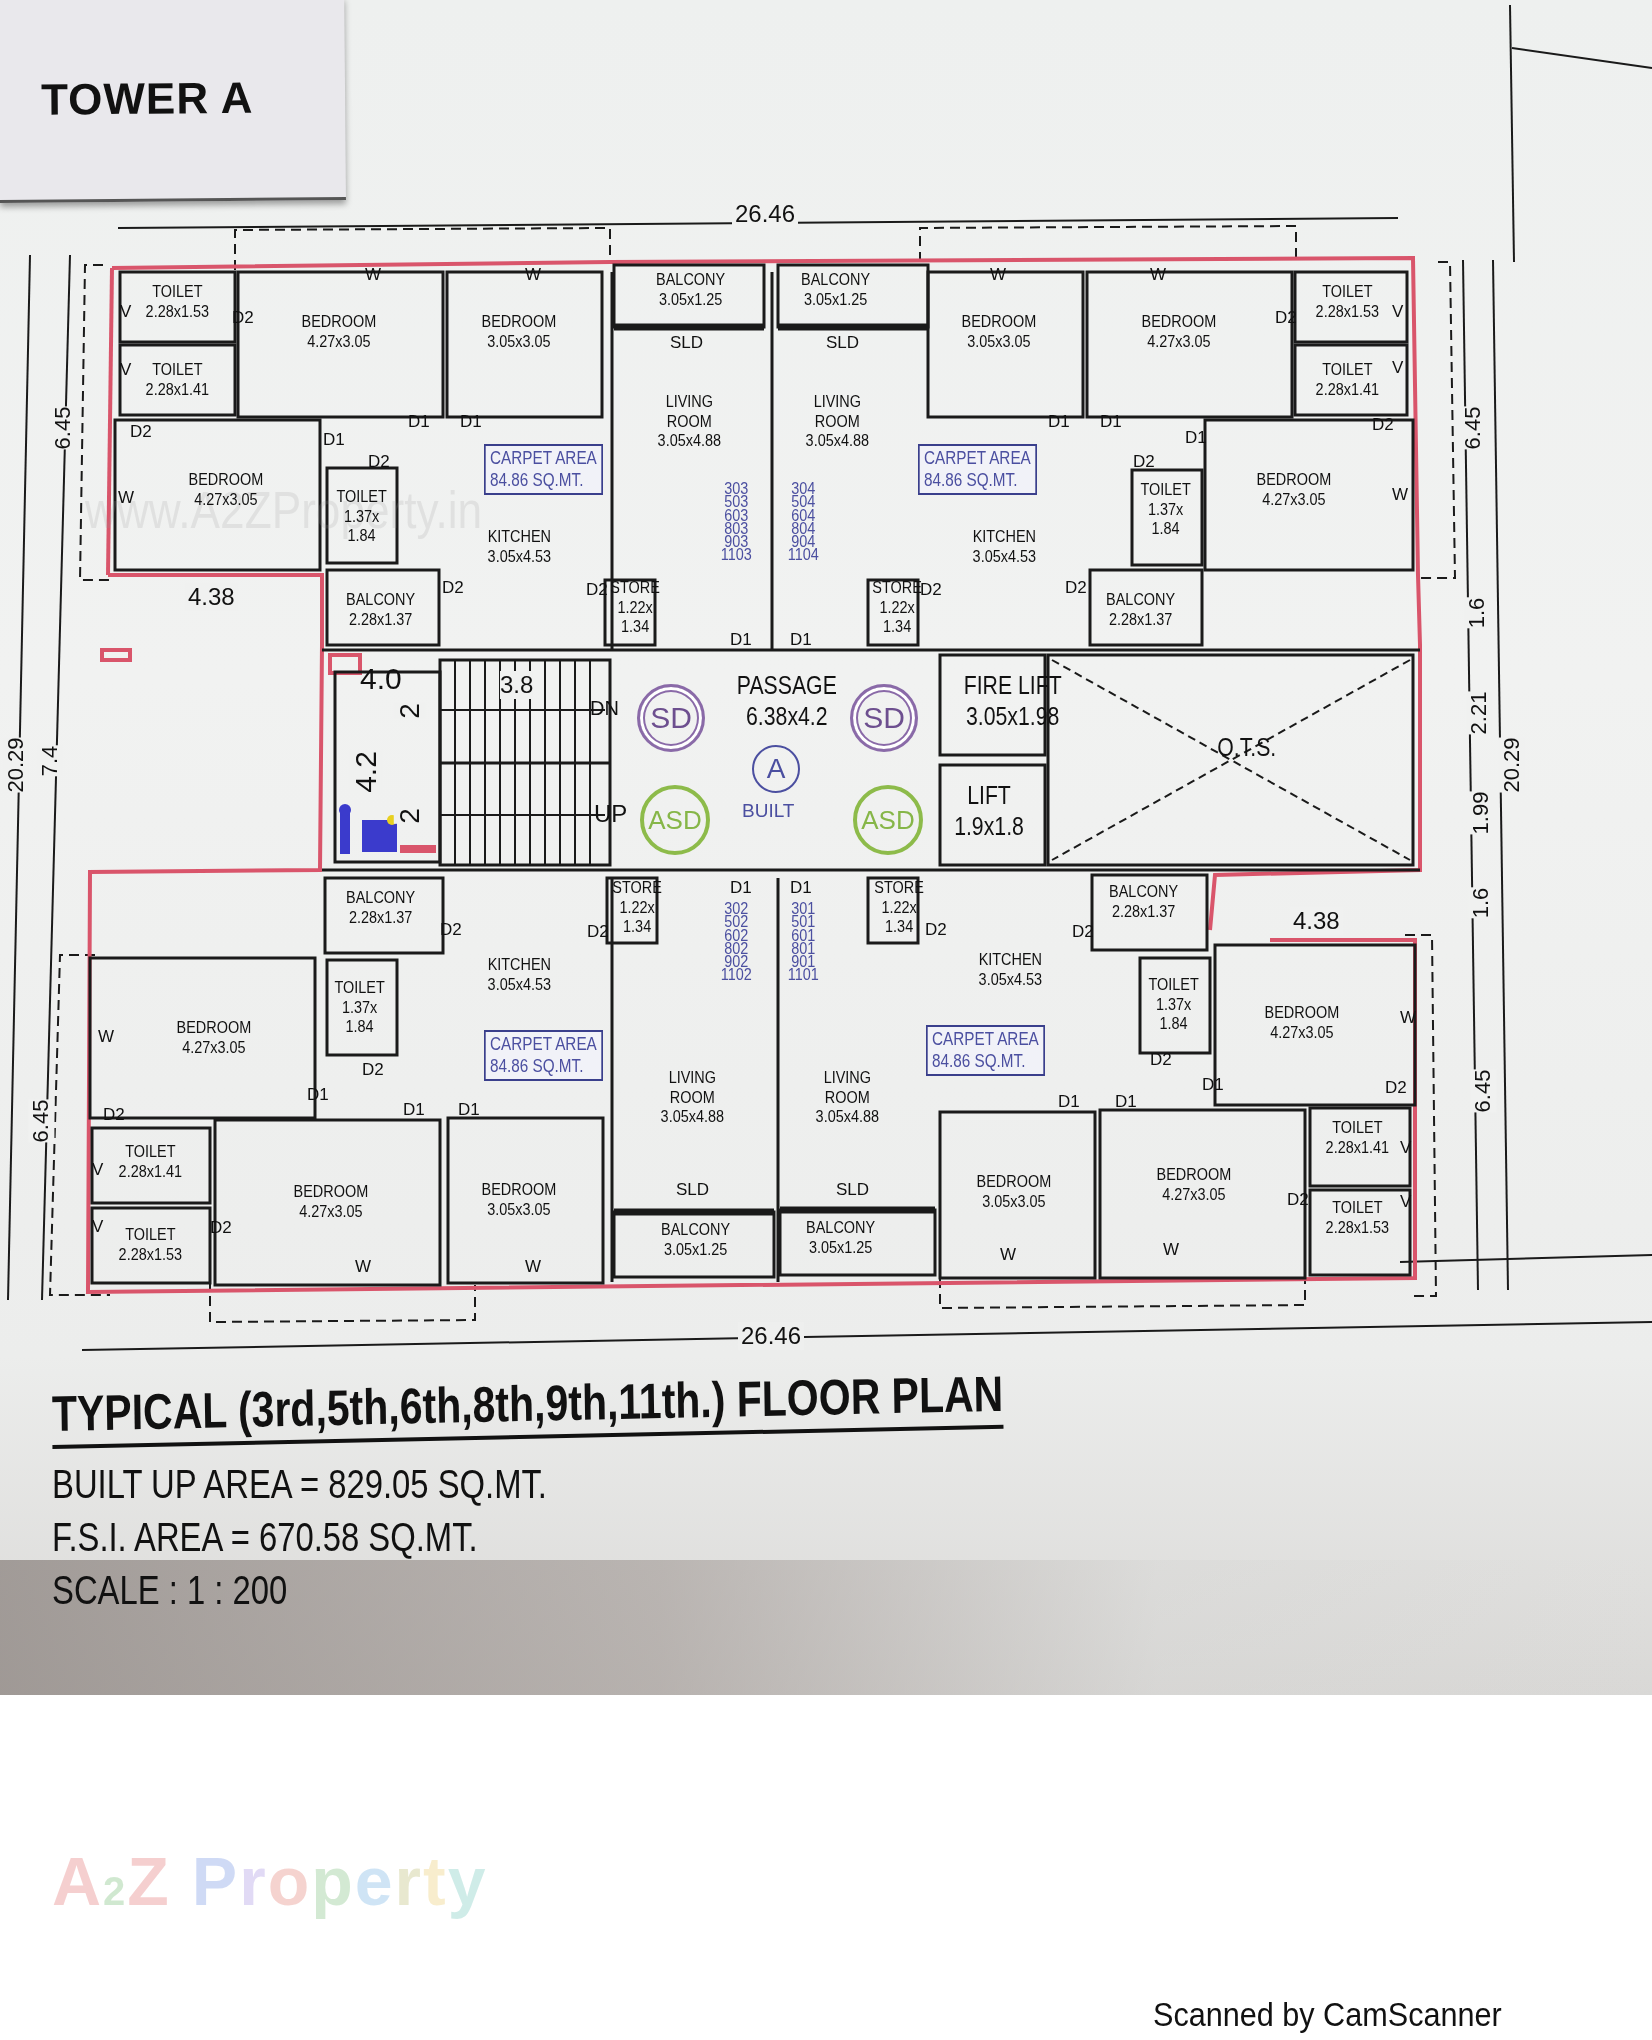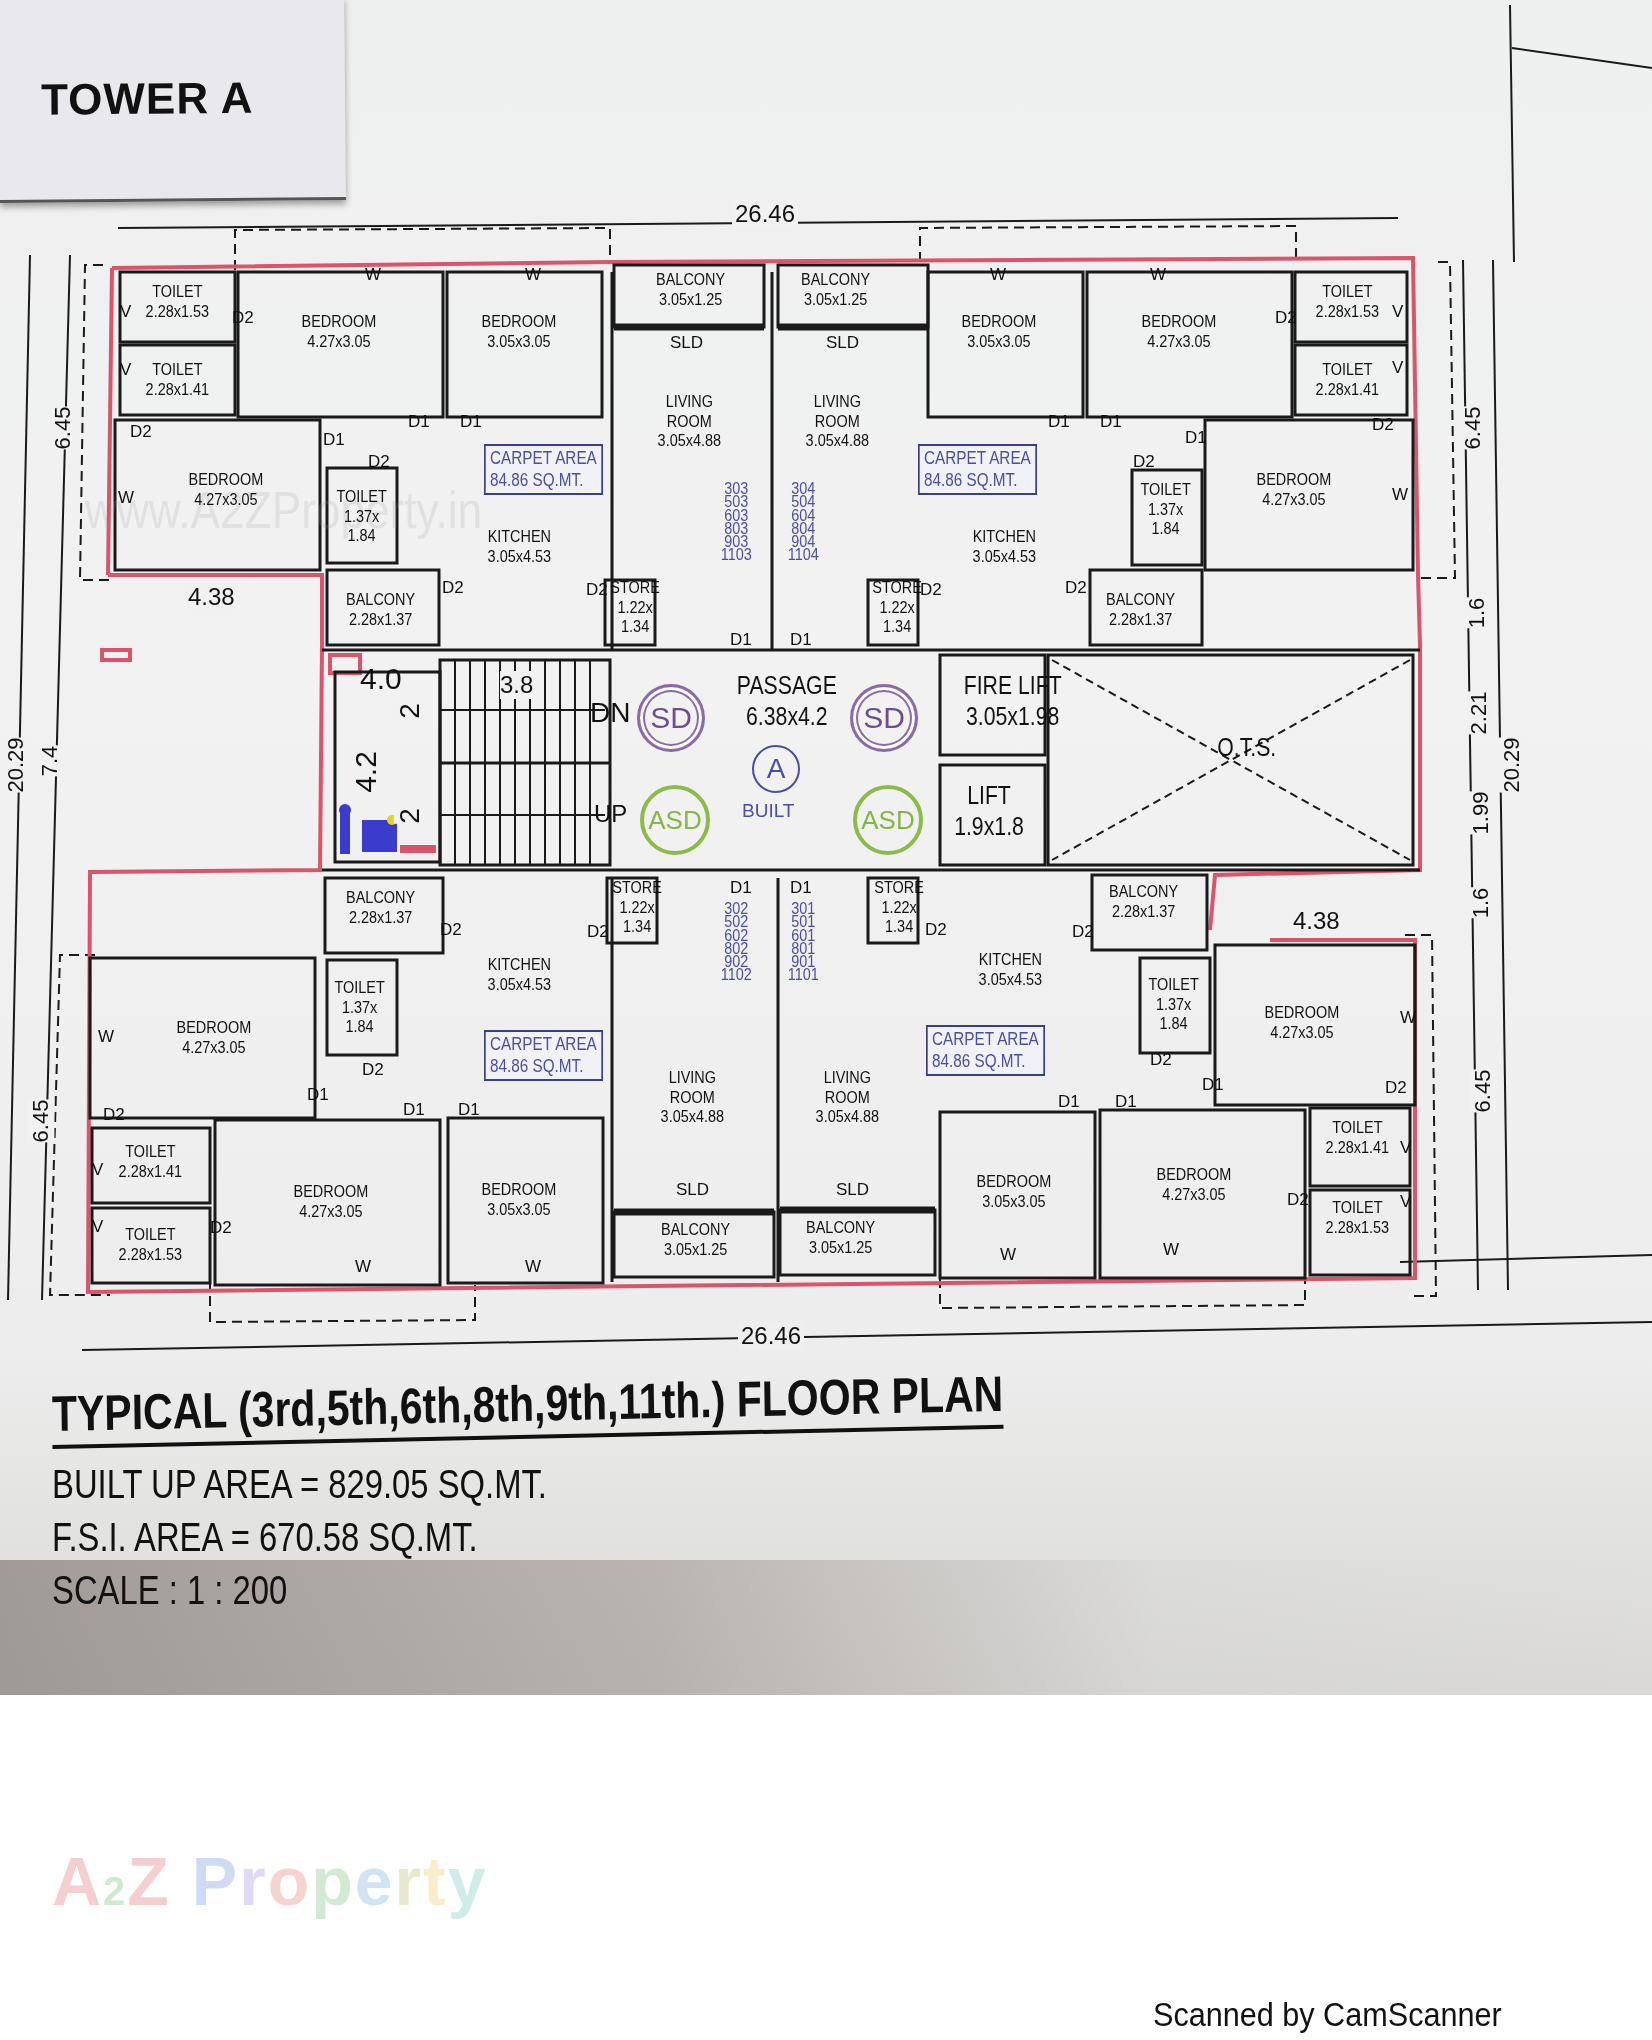--- a/index.html
+++ b/index.html
@@ -308,21 +308,21 @@
     </div>
   <div class="flats" style="left:785px;top:482px;">
       <span>304</span>
       <span>504</span>
       <span>604</span>
       <span>804</span>
       <span>904</span>
       <span>1104</span>
     </div>
 
-  <div class="small" style="left:590px;top:697px;font-size:28px;">DN</div>
+  <div class="small" style="left:590px;top:697px;font-size:20px;">DN</div>
   <div class="small" style="left:594px;top:800px;font-size:24px;">UP</div>
   <div class="circle sd" style="left:637px;top:684px;">SD</div>
   <div class="circle sd" style="left:850px;top:684px;">SD</div>
   <div class="circle asd" style="left:640px;top:785px;">ASD</div>
   <div class="circle asd" style="left:853px;top:785px;">ASD</div>
   <div class="core-big" style="left:728px;top:670px;">
       <div>PASSAGE</div>
       <div>6.38x4.2</div>
     </div>
   <div class="circle afoy" style="left:752px;top:745px;">A</div>

